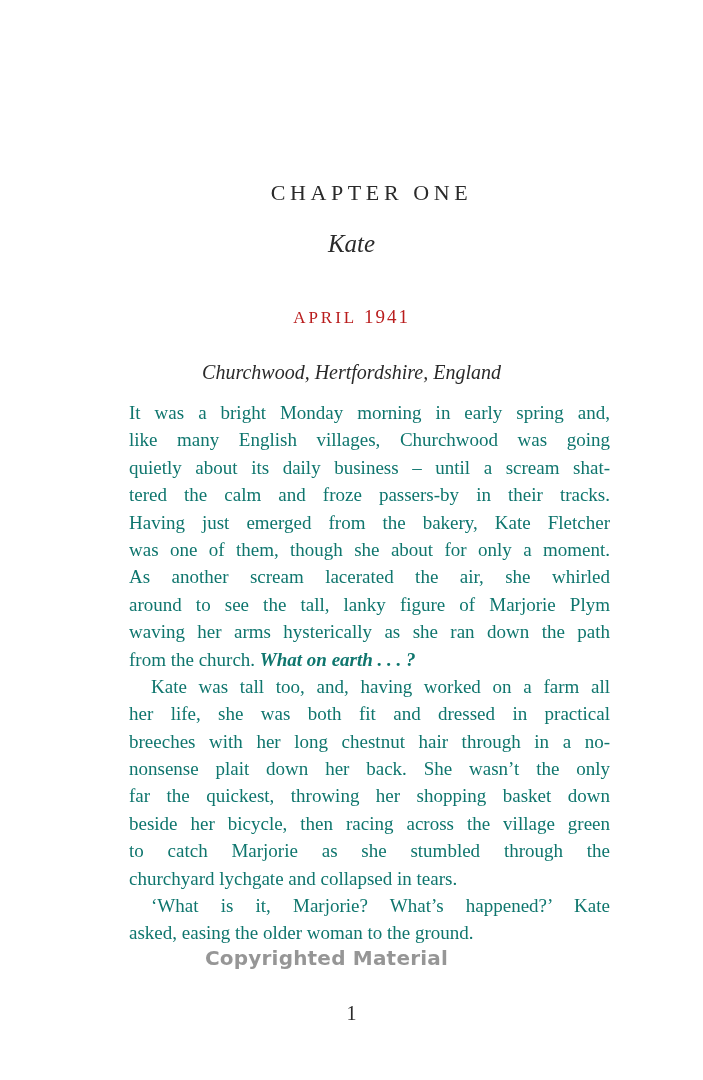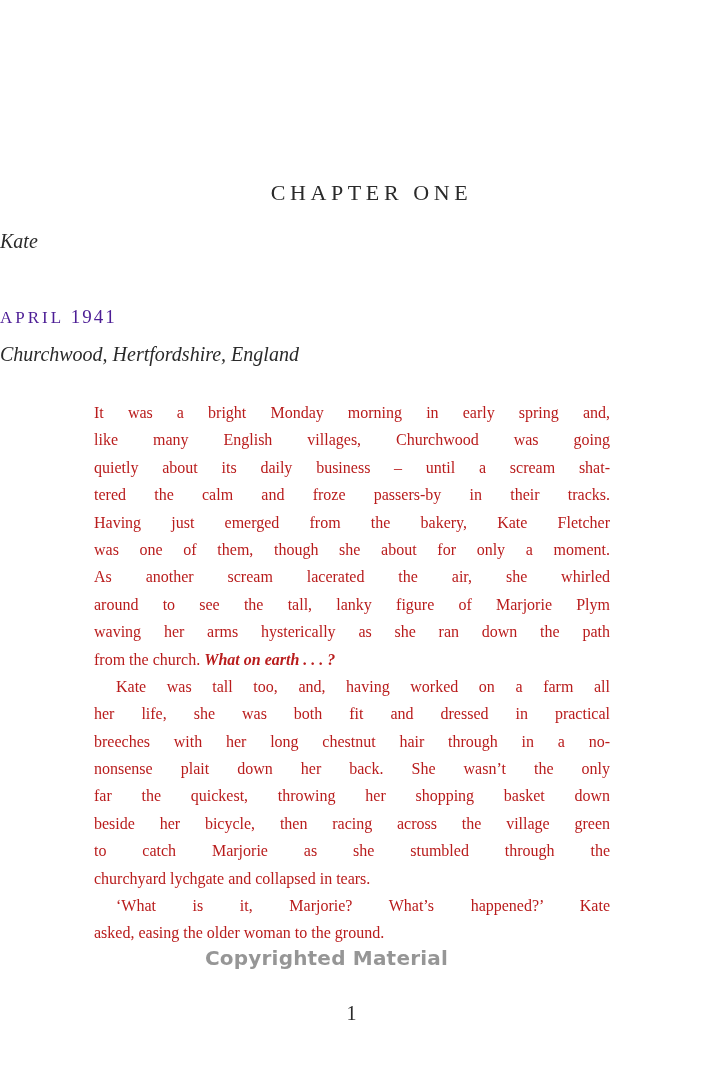--- a/index.html
+++ b/index.html
@@ -9,39 +9,39 @@
     background: #ffffff; color: #262626;
     font-family: "Liberation Serif", "DejaVu Serif", serif;
   }
   .chapter-title {
     position: absolute; left: 0; width: 703px; top: 180px;
     text-align: center; font-size: 22px; letter-spacing: 4.6px;
     text-transform: uppercase; color: #2a2a2a; margin-left: 20px;
   }
   .chapter-subtitle {
     position: absolute; left: 0; width: 703px; top: 230px;
-    text-align: left; font-size: 20px; font-style: italic; color: #2a2a2a;
+    text-align: center; font-size: 25px; font-style: italic; color: #2a2a2a;
   }
   .date-line {
     position: absolute; left: 0; width: 703px; top: 306px;
-    font-size: 17px; letter-spacing: 3px;
-    text-transform: uppercase; color: #4c1d95;
+    text-align: center; font-size: 17px; letter-spacing: 3px;
+    text-transform: uppercase; color: #b91c1c;
   }
   .date-line .num { font-size: 19px; letter-spacing: 2px; }
   .location-line {
-    position: absolute; left: 0; width: 703px; top: 343px;
-    text-align: left; font-size: 20px; font-style: italic; color: #2a2a2a;
+    position: absolute; left: 0; width: 703px; top: 361px;
+    text-align: center; font-size: 20px; font-style: italic; color: #2a2a2a;
   }
   .body-text {
     position: absolute; left: 94px; top: 399px; width: 516px;
   }
   .line {
     display: block; height: 27.4px; line-height: 27.4px;
-    font-size: 16px; white-space: nowrap; text-align: justify;
-    text-align-last: justify; color: #b91c1c;
+    font-size: 19px; white-space: nowrap; text-align: justify;
+    text-align-last: justify; color: #0f766e; margin-left: 35px;
   }
   .line.last { text-align-last: left; }
   .line.indent { padding-left: 22px; }
   .line em { font-style: italic; font-weight: bold; }
   .watermark {
     position: absolute; left: 0; width: 645px; top: 946px;
     text-align: center; font-family: "DejaVu Sans", sans-serif;
     font-weight: bold; font-size: 20px; color: rgba(120,120,120,0.78);
     letter-spacing: 0.2px; padding-left: 8px; box-sizing: border-box;
   }

